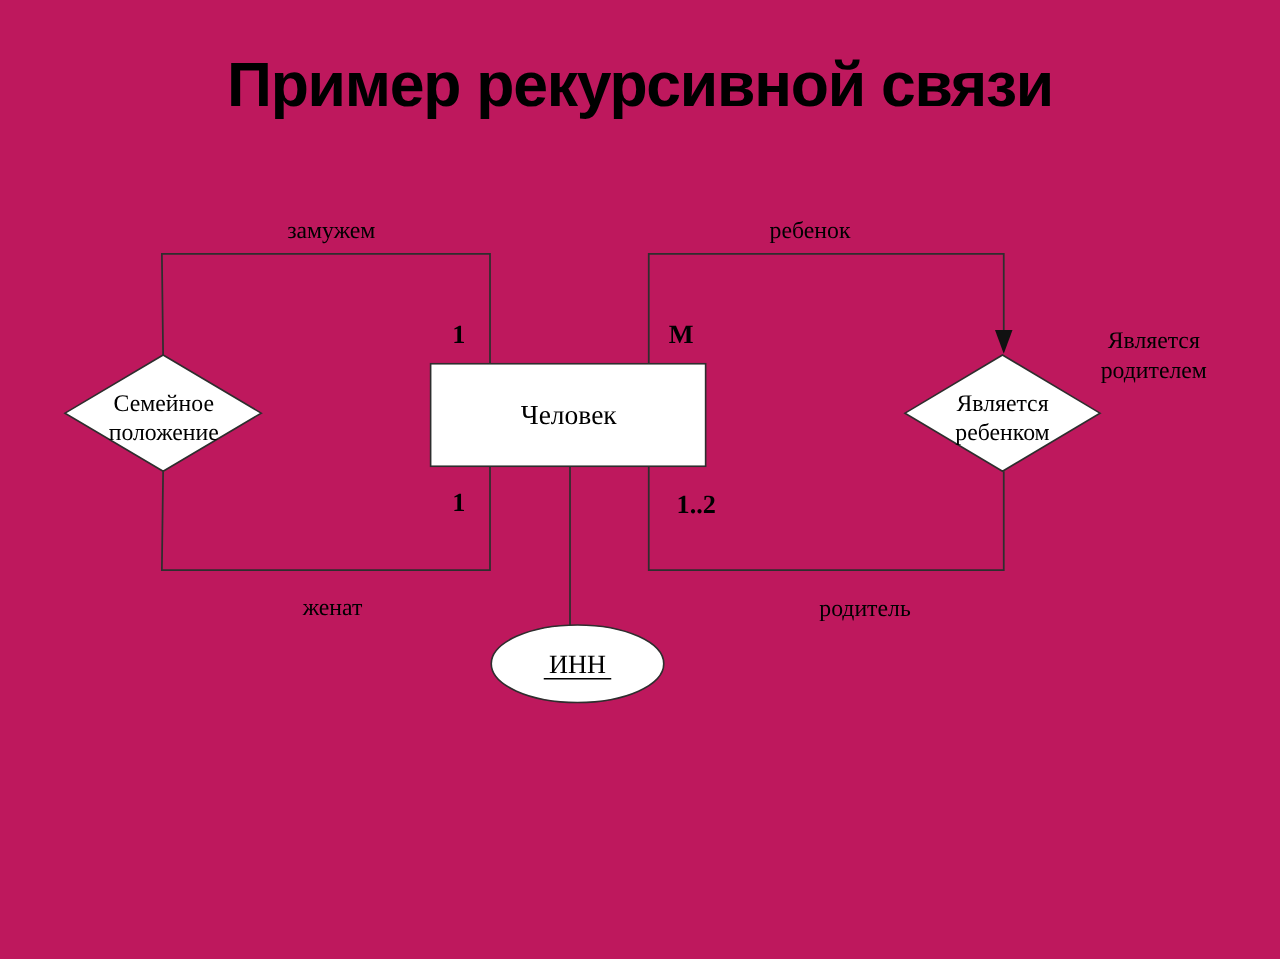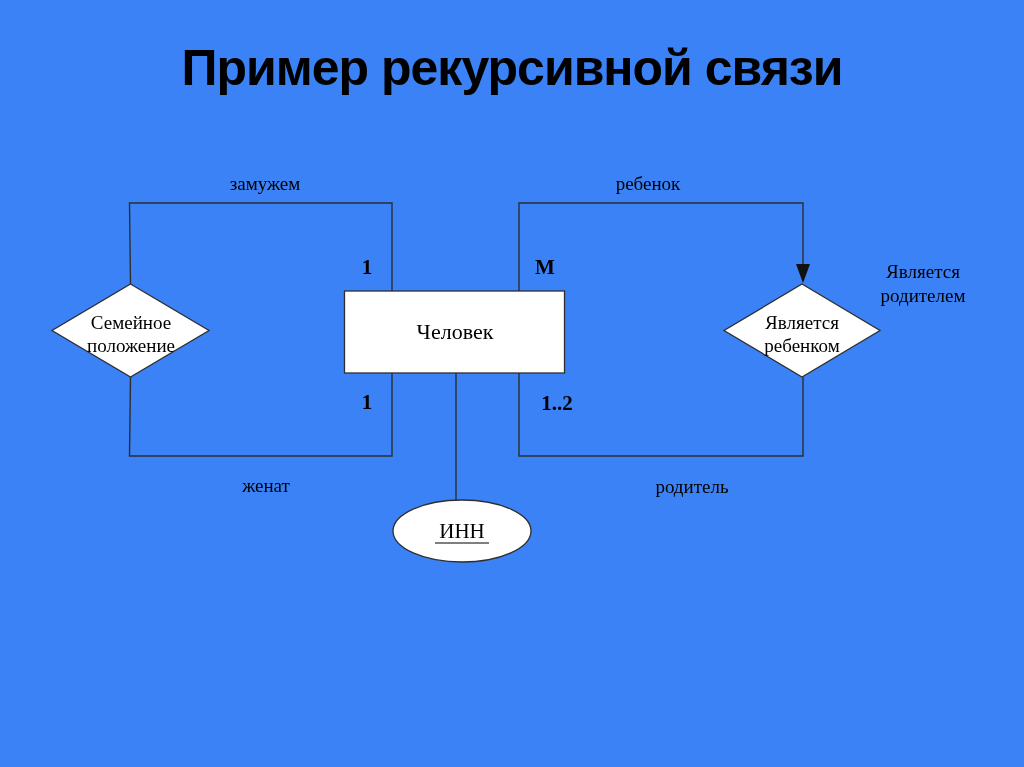--- a/index.html
+++ b/index.html
@@ -4,21 +4,21 @@
 <style>
   html, body {
     margin: 0;
     padding: 0;
     background: #ffffff;
   }
   .stage {
     position: relative;
     width: 1024px;
     height: 767px;
-    background: #3b82f6;
+    background: #be185d;
     overflow: hidden;
     font-family: "Liberation Serif", serif;
   }
   .slide-title {
     position: absolute;
     top: 38px;
     left: 0;
     width: 1024px;
     text-align: center;
     font-family: "Liberation Sans", sans-serif;

